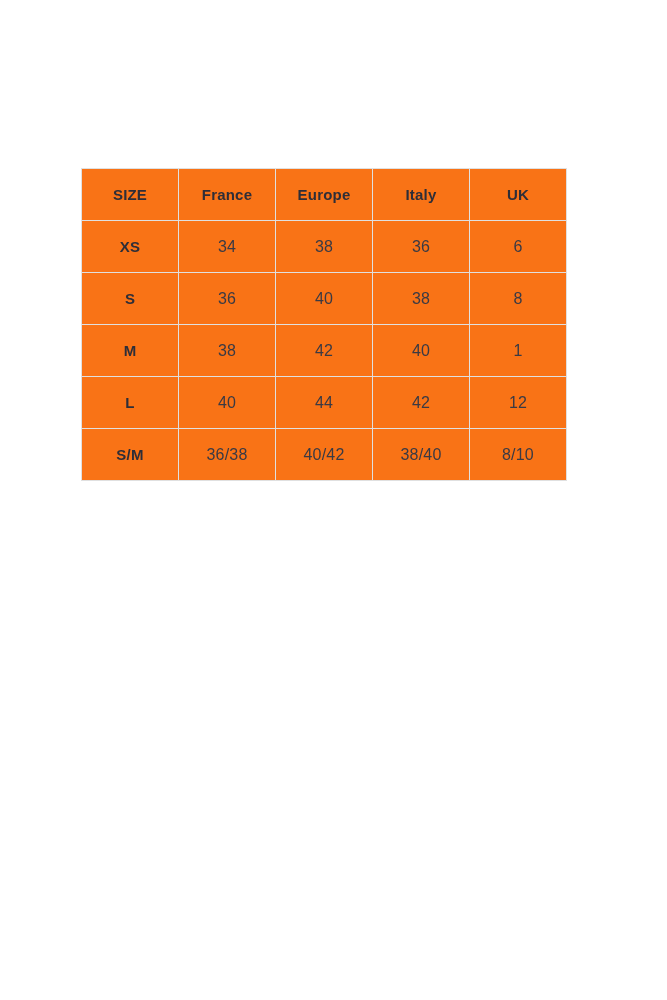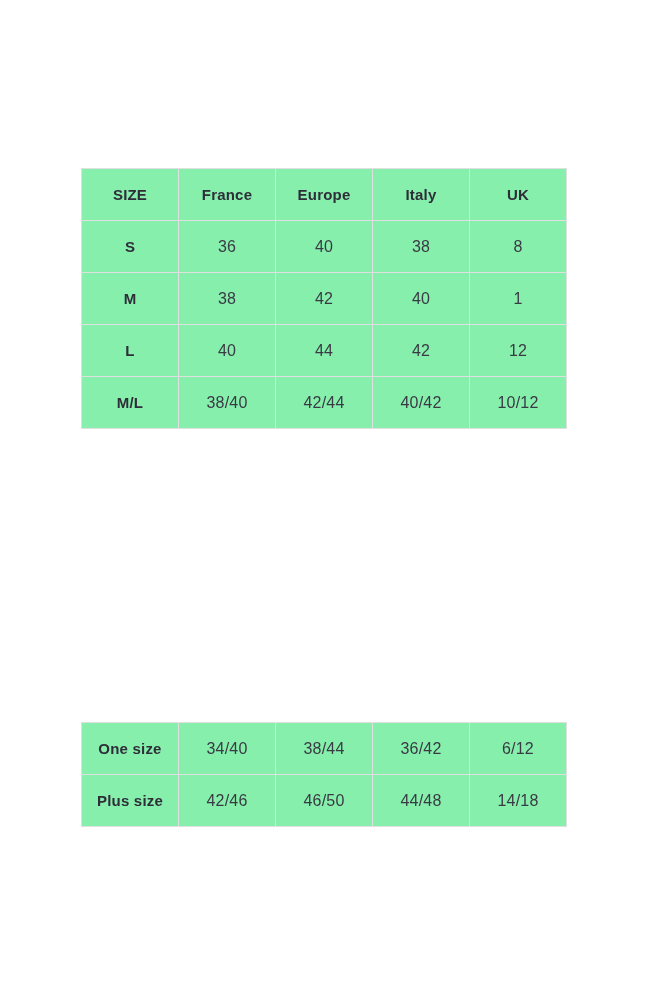--- a/index.html
+++ b/index.html
@@ -14,21 +14,21 @@
     background: #ffffff;
     font-family: "Liberation Sans", sans-serif;
     overflow: hidden;
   }
   table.size-table {
     position: absolute;
     left: 81px;
     width: 486px;
     border-collapse: collapse;
     table-layout: fixed;
-    background: #86efac;
+    background: #f97316;
   }
   table.size-table.primary { top: 168px; }
   table.size-table.secondary { top: 722px; }
   table.size-table td,
   table.size-table th {
     border: 1px solid #e0e0e0;
     height: 51px;
     text-align: center;
     vertical-align: middle;
     padding: 0;
@@ -58,20 +58,27 @@
       <tr>
         <th>SIZE</th>
         <th>France</th>
         <th>Europe</th>
         <th>Italy</th>
         <th>UK</th>
       </tr>
     </thead>
     <tbody>
       <tr>
+        <td class="label-cell">XS</td>
+        <td>34</td>
+        <td>38</td>
+        <td>36</td>
+        <td>6</td>
+      </tr>
+      <tr>
         <td class="label-cell">S</td>
         <td>36</td>
         <td>40</td>
         <td>38</td>
         <td>8</td>
       </tr>
       <tr>
         <td class="label-cell">M</td>
         <td>38</td>
         <td>42</td>
@@ -79,41 +86,23 @@
         <td>1</td>
       </tr>
       <tr>
         <td class="label-cell">L</td>
         <td>40</td>
         <td>44</td>
         <td>42</td>
         <td>12</td>
       </tr>
       <tr>
-        <td class="label-cell">M/L</td>
+        <td class="label-cell">S/M</td>
+        <td>36/38</td>
+        <td>40/42</td>
         <td>38/40</td>
-        <td>42/44</td>
-        <td>40/42</td>
-        <td>10/12</td>
+        <td>8/10</td>
       </tr>
     </tbody>
   </table>
 
-  <table class="size-table secondary">
-    <tbody>
-      <tr>
-        <td class="label-cell">One size</td>
-        <td>34/40</td>
-        <td>38/44</td>
-        <td>36/42</td>
-        <td>6/12</td>
-      </tr>
-      <tr>
-        <td class="label-cell">Plus size</td>
-        <td>42/46</td>
-        <td>46/50</td>
-        <td>44/48</td>
-        <td>14/18</td>
-      </tr>
-    </tbody>
-  </table>
 
 </div>
 
 </body></html>

